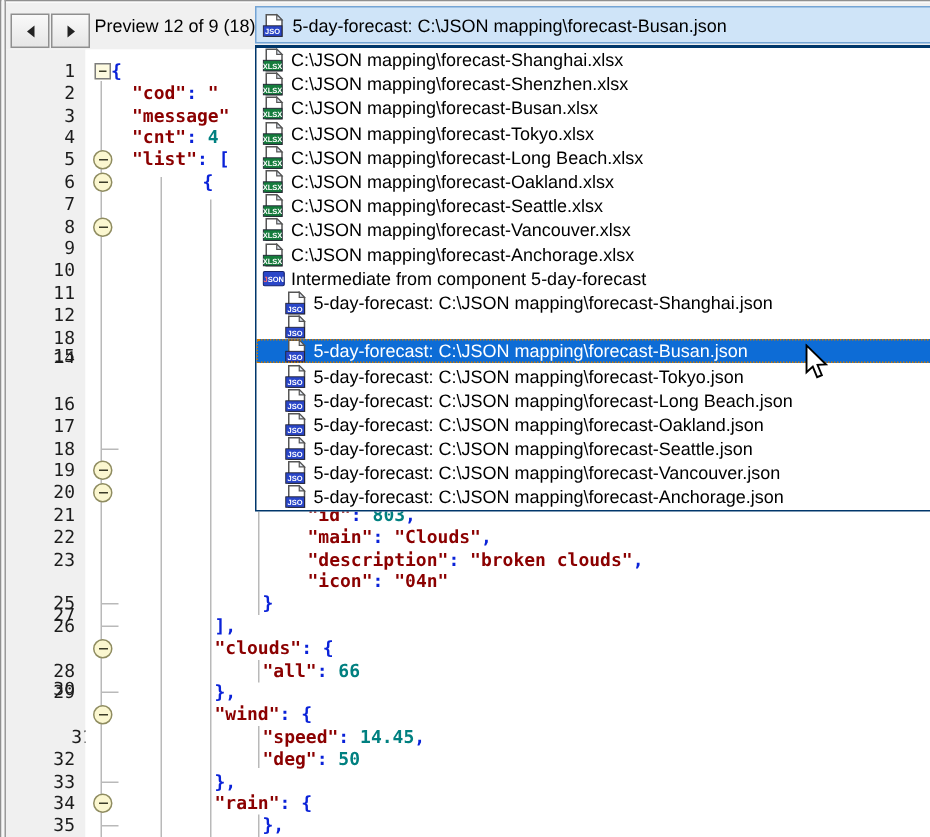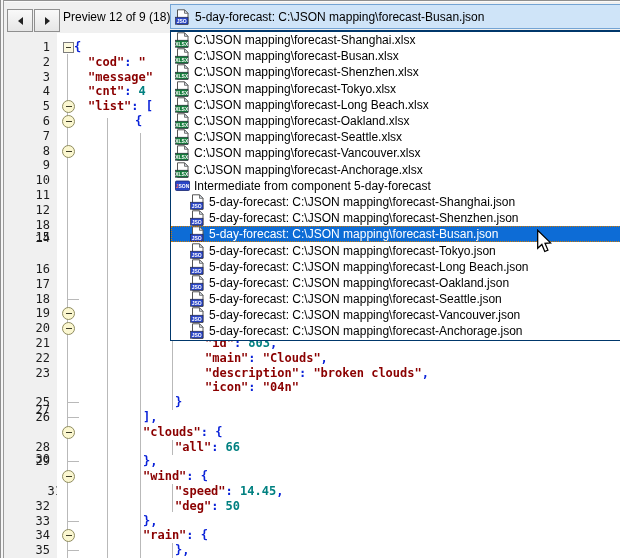--- a/index.html
+++ b/index.html
@@ -199,32 +199,32 @@
       </div>
       <div class="dd-row">
         <span class="file-icon">
           <svg width="15" height="16" viewBox="0 0 15 16">
     <path d="M2.5 0.8 H9.5 L13 4.3 V15.2 H2.5 Z" fill="#fff" stroke="#555" stroke-width="1"></path>
     <path d="M9.5 0.8 L13 4.3 H9.5 Z" fill="#dfe6f0" stroke="#555" stroke-width="0.8"></path>
     <rect x="0.5" y="8.2" width="12.5" height="7" fill="#157c3c" stroke="#223" stroke-width="0.6"></rect>
     <text x="6.7" y="13.7" font-size="5" font-weight="bold" text-anchor="middle" font-family="Liberation Sans, sans-serif" fill="#fff">XLSX</text>
   </svg>
         </span>
+        <span>C:\JSON mapping\forecast-Shenzhen.xlsx</span>
+      </div>
+      <div class="dd-row">
+        <span class="file-icon">
+          <svg width="15" height="16" viewBox="0 0 15 16">
+    <path d="M2.5 0.8 H9.5 L13 4.3 V15.2 H2.5 Z" fill="#fff" stroke="#555" stroke-width="1"></path>
+    <path d="M9.5 0.8 L13 4.3 H9.5 Z" fill="#dfe6f0" stroke="#555" stroke-width="0.8"></path>
+    <rect x="0.5" y="8.2" width="12.5" height="7" fill="#157c3c" stroke="#223" stroke-width="0.6"></rect>
+    <text x="6.7" y="13.7" font-size="5" font-weight="bold" text-anchor="middle" font-family="Liberation Sans, sans-serif" fill="#fff">XLSX</text>
+  </svg>
+        </span>
         <span>C:\JSON mapping\forecast-Busan.xlsx</span>
-      </div>
-      <div class="dd-row">
-        <span class="file-icon">
-          <svg width="15" height="16" viewBox="0 0 15 16">
-    <path d="M2.5 0.8 H9.5 L13 4.3 V15.2 H2.5 Z" fill="#fff" stroke="#555" stroke-width="1"></path>
-    <path d="M9.5 0.8 L13 4.3 H9.5 Z" fill="#dfe6f0" stroke="#555" stroke-width="0.8"></path>
-    <rect x="0.5" y="8.2" width="12.5" height="7" fill="#157c3c" stroke="#223" stroke-width="0.6"></rect>
-    <text x="6.7" y="13.7" font-size="5" font-weight="bold" text-anchor="middle" font-family="Liberation Sans, sans-serif" fill="#fff">XLSX</text>
-  </svg>
-        </span>
-        <span>C:\JSON mapping\forecast-Shenzhen.xlsx</span>
       </div>
       <div class="dd-row">
         <span class="file-icon">
           <svg width="15" height="16" viewBox="0 0 15 16">
     <path d="M2.5 0.8 H9.5 L13 4.3 V15.2 H2.5 Z" fill="#fff" stroke="#555" stroke-width="1"></path>
     <path d="M9.5 0.8 L13 4.3 H9.5 Z" fill="#dfe6f0" stroke="#555" stroke-width="0.8"></path>
     <rect x="0.5" y="8.2" width="12.5" height="7" fill="#157c3c" stroke="#223" stroke-width="0.6"></rect>
     <text x="6.7" y="13.7" font-size="5" font-weight="bold" text-anchor="middle" font-family="Liberation Sans, sans-serif" fill="#fff">XLSX</text>
   </svg>
         </span>
@@ -307,21 +307,20 @@
       </div>
       <div class="dd-row indent1">
         <span class="file-icon">
           <svg width="15" height="16" viewBox="0 0 15 16">
     <path d="M2.5 0.8 H9.5 L13 4.3 V15.2 H2.5 Z" fill="#fff" stroke="#555" stroke-width="1"></path>
     <path d="M9.5 0.8 L13 4.3 H9.5 Z" fill="#dfe6f0" stroke="#555" stroke-width="0.8"></path>
     <rect x="0.5" y="8.2" width="12.5" height="7" fill="#2a46c8" stroke="#223" stroke-width="0.6"></rect>
     <text x="6.7" y="13.7" font-size="5" font-weight="bold" text-anchor="middle" font-family="Liberation Sans, sans-serif" fill="#fff">JSO</text>
   </svg>
         </span>
-        <span>5-day-forecast: C:\JSON mapping\forecast-Shenzhen.json</span>
       </div>
       <div class="dd-row indent1 selected">
         <span class="file-icon">
           <svg width="15" height="16" viewBox="0 0 15 16">
     <path d="M2.5 0.8 H9.5 L13 4.3 V15.2 H2.5 Z" fill="#fff" stroke="#555" stroke-width="1"></path>
     <path d="M9.5 0.8 L13 4.3 H9.5 Z" fill="#dfe6f0" stroke="#555" stroke-width="0.8"></path>
     <rect x="0.5" y="8.2" width="12.5" height="7" fill="#2a46c8" stroke="#223" stroke-width="0.6"></rect>
     <text x="6.7" y="13.7" font-size="5" font-weight="bold" text-anchor="middle" font-family="Liberation Sans, sans-serif" fill="#fff">JSO</text>
   </svg>
         </span>

